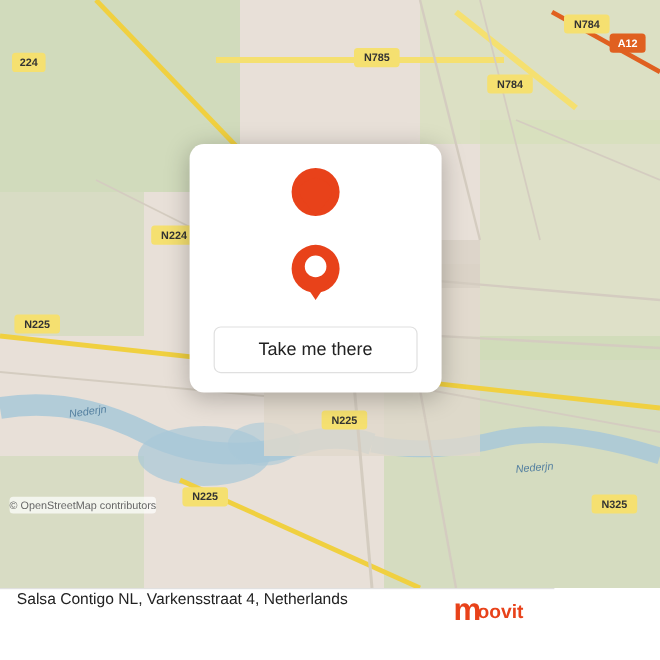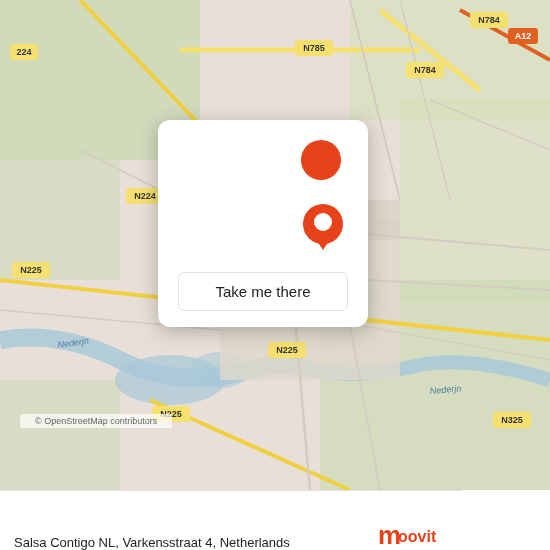--- a/index.html
+++ b/index.html
@@ -29,21 +29,21 @@
     #popup-card {
       position: absolute;
       top: 120px;
       left: 158px;
       width: 210px;
       background: white;
       border-radius: 12px;
       box-shadow: 0 4px 20px rgba(0,0,0,0.25);
       display: flex;
       flex-direction: column;
-      align-items: flex-end;
+      align-items: center;
       padding: 20px 20px 16px 20px;
       z-index: 10;
     }
 
     #pin-icon {
       width: 54px;
       height: 54px;
       margin-bottom: 14px;
     }
 
@@ -60,21 +60,21 @@
       text-align: center;
     }
 
     
     #bottom-bar {
       width: 462px;
       height: 60px;
       background: white;
       border-top: 1px solid #e0e0e0;
       display: flex;
-      align-items: flex-end;
+      align-items: flex-start;
       justify-content: space-between;
       padding: 0 14px 0 14px;
     }
 
     #location-info {
       display: flex;
       flex-direction: column;
     }
 
     #location-name {
@@ -89,23 +89,22 @@
       gap: 0px;
     }
 
     #copyright-text {
       position: absolute;
       bottom: 62px;
       left: 8px;
       font-size: 9px;
       color: #666;
       background: rgba(255,255,255,0.7);
-      padding: 2px 15px;
+      padding: 2px 0;
       border-radius: 3px;
-      margin-left: 12px;
     }
   </style>
 </head>
 <body>
 
 <div id="map-container">
   
   <svg id="map-svg" viewBox="0 0 550 490" xmlns="http://www.w3.org/2000/svg">
 
     <rect width="550" height="490" fill="#e8e0d8"></rect>

